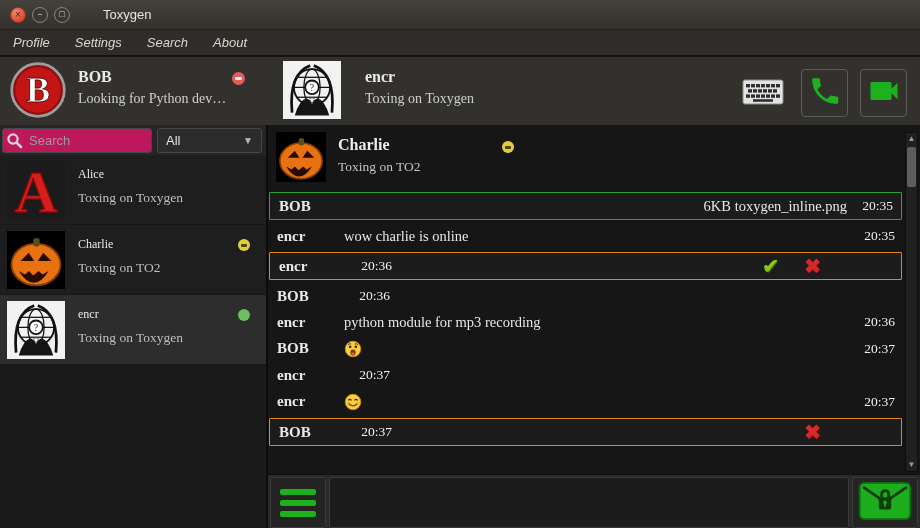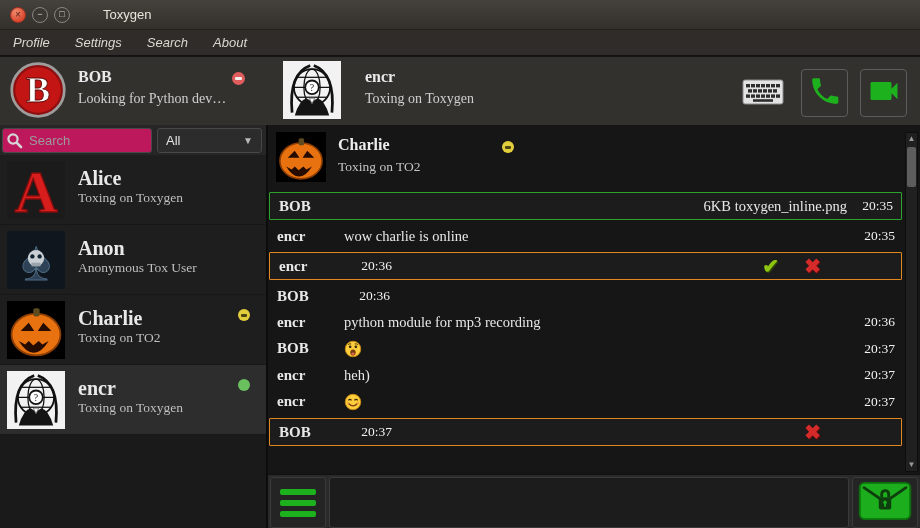--- a/index.html
+++ b/index.html
@@ -73,21 +73,21 @@
   .filter-select { flex:1; height:25px; background:#2c2c2c; border:1px solid #474747; border-radius:3px;
     display:flex; align-items:center; padding:0 8px; color:#e3e3e3; font-size:13px; cursor:pointer; }
   .filter-arrow { margin-left:auto; color:#b9b9b9; font-size:10px; }
 
   .contact-list { flex:1; background:#1a1a1a; overflow:hidden; }
   .contact-row { position:relative; height:70px; background:#1e1e1e; border-bottom:1px solid #171717; cursor:pointer; }
   .contact-row.selected { background:#2d2d2d; }
   .c-avatar { position:absolute; left:7px; top:3px; width:58px; height:64px; overflow:hidden; }
   .c-avatar svg { width:100%; height:100%; display:block; }
   .c-name { position:absolute; left:78px; top:12px; font-family:"Liberation Serif",serif;
-    font-weight:bold; font-size:20px; color:#e9e9e9; }
+    font-weight:normal; font-size:12px; color:#e9e9e9; }
   .c-status { position:absolute; left:78px; top:35px; font-family:"Liberation Serif",serif;
     font-size:13.5px; color:#bfbfbf; white-space:nowrap; }
   .c-stic { position:absolute; right:16px; top:14px; }
   .c-badge { position:absolute; left:52px; top:47px; min-width:25px; height:21px; border-radius:11px;
     background:radial-gradient(circle at 35% 30%, #f0584a, #cf1010 75%); color:#fff; font-weight:bold;
     font-family:"Liberation Serif",serif; font-size:14px; display:flex; align-items:center;
     justify-content:center; }
 
   
   .chat { flex:1; display:flex; flex-direction:column; background:#161616; position:relative; }
@@ -254,34 +254,20 @@
                 <rect width="64" height="64" fill="#1b1b1b"></rect>
                 <text x="32" y="56" font-size="66" font-weight="bold" fill="#d81d1d" stroke="#7e0d0d" stroke-width="1.5" text-anchor="middle" font-family="Liberation Serif,serif">A</text>
               </svg>
             </span>
             <span class="c-name">Alice</span>
             <span class="c-status">Toxing on Toxygen</span>
           </div>
           <div class="contact-row">
             <span class="c-avatar">
               <svg viewBox="0 0 64 64">
-                <rect width="64" height="64" fill="#10161d"></rect>
-                <text x="32" y="54" font-size="62" text-anchor="middle" fill="#2d4256" stroke="#4e6b84" stroke-width="1">♠</text>
-                <circle cx="32" cy="30" r="9" fill="#c9cfd4"></circle>
-                <circle cx="28" cy="28" r="2.4" fill="#0f2330"></circle>
-                <circle cx="36" cy="28" r="2.4" fill="#0f2330"></circle>
-                <rect x="27" y="35" width="10" height="4" fill="#9aa3aa"></rect>
-              </svg>
-            </span>
-            <span class="c-name">Anon</span>
-            <span class="c-status">Anonymous Tox User</span>
-          </div>
-          <div class="contact-row">
-            <span class="c-avatar">
-              <svg viewBox="0 0 64 64">
                 <rect width="64" height="64" fill="#000"></rect>
                 <ellipse cx="32" cy="37" rx="27" ry="23" fill="#e8720f"></ellipse>
                 <ellipse cx="32" cy="37" rx="27" ry="23" fill="none" stroke="#8a3d04" stroke-width="2"></ellipse>
                 <rect x="29" y="8" width="7" height="9" rx="2" fill="#5d4a1f"></rect>
                 <path d="M15 33 l9 -9 6 9 z" fill="#250b00"></path>
                 <path d="M49 33 l-9 -9 -6 9 z" fill="#250b00"></path>
                 <path d="M13 44 l7 4 4 -4 5 5 6 -5 4 4 7 -4 q-8 13 -16.5 13 t-16.5 -13 z" fill="#250b00"></path>
               </svg>
             </span>
             <span class="c-name">Charlie</span>
@@ -365,21 +351,20 @@
                   <circle cx="13.2" cy="7.6" r="1.5" fill="#3b2a0e"></circle>
                   <path d="M4.6 5.2 q1.7-1.7 3.4-.7 M12 4.5 q1.7-1 3.4.7" stroke="#3b2a0e" stroke-width="1" fill="none"></path>
                   <ellipse cx="10" cy="14" rx="3" ry="3.4" fill="#7a3a10"></ellipse>
                   <ellipse cx="10" cy="15.3" rx="1.8" ry="1.5" fill="#d96a4c"></ellipse>
                 </svg>
               </span>
               <span class="m-time">20:37</span>
             </div>
             <div class="msg-row">
               <span class="m-sender">encr</span>
-              <span class="m-text">heh)</span>
               <span class="m-time">20:37</span>
             </div>
             <div class="msg-row emoji-row">
               <span class="m-sender">encr</span>
               <span class="m-text m-emoji">
                 <svg width="18" height="18" viewBox="0 0 20 20">
                   <circle cx="10" cy="10" r="8.6" fill="#ffce3c" stroke="#c8890f" stroke-width="1"></circle>
                   <path d="M4.8 8.2 q1.8-2.4 3.6 0 M11.6 8.2 q1.8-2.4 3.6 0" stroke="#3b2a0e" stroke-width="1.3" fill="none"></path>
                   <path d="M5.4 12 q4.6 4.6 9.2 0" stroke="#7a3a10" stroke-width="1.5" fill="none" stroke-linecap="round"></path>
                   <circle cx="4.6" cy="11" r="1.4" fill="#f59f3d" opacity=".7"></circle>

